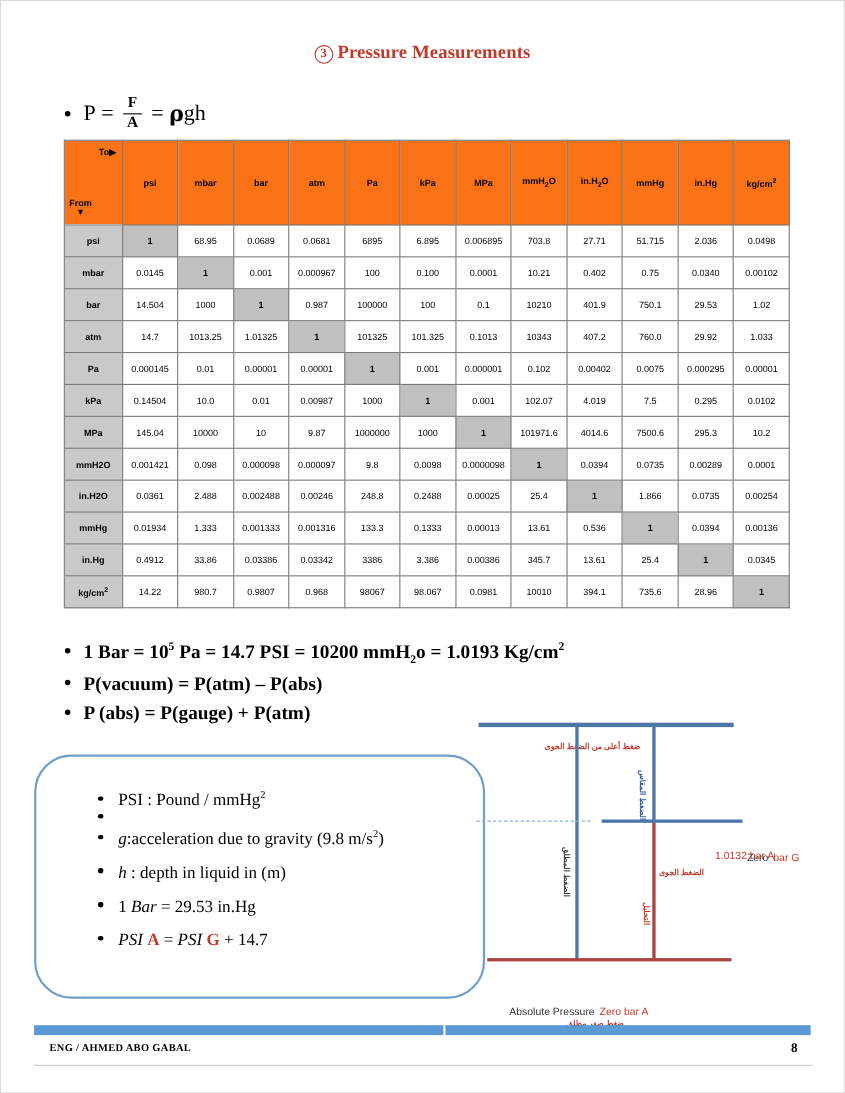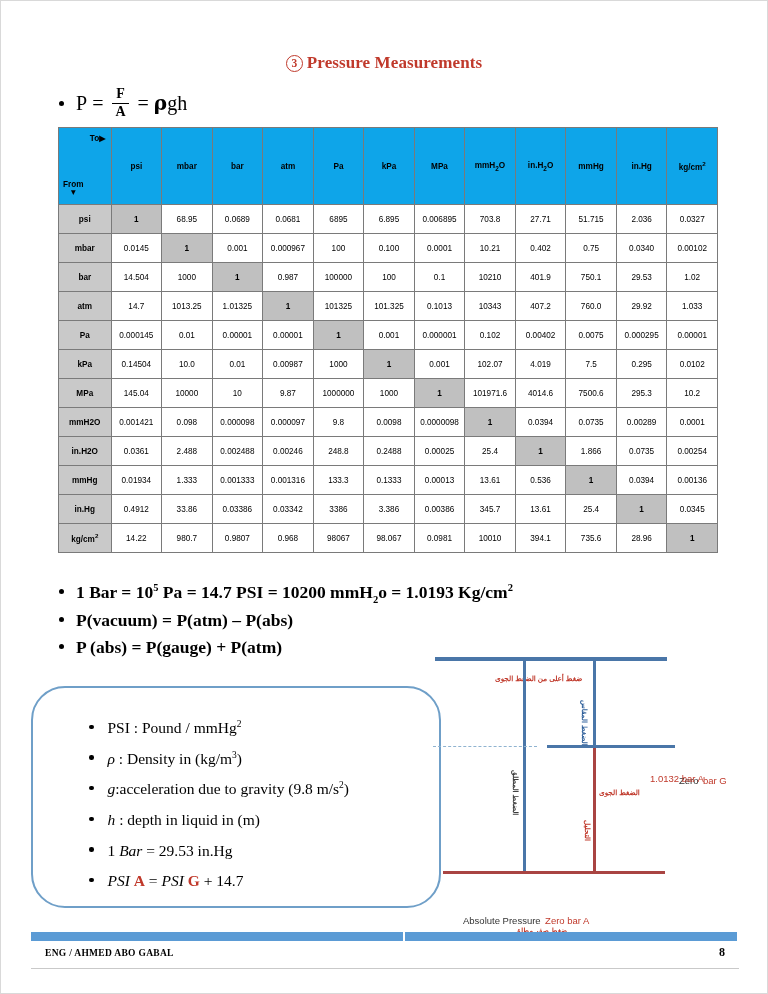--- a/index.html
+++ b/index.html
@@ -14,21 +14,21 @@
     position:relative;
     width:768px;height:994px;
     box-sizing:border-box;
     border:1px solid #d9d9d9;
     background:#fff;
   }
 
   
   .title{
     position:absolute;
-    left:0;right:0;top:52px;
+    left:0;right:0;top:37px;
     text-align:center;
     font-family:"Liberation Serif", serif;
     font-weight:bold;
     font-size:17px;
     color:#c0392b;
     letter-spacing:0.1px;
   }
   .circnum{
     display:inline-block;
     width:15px;height:15px;
@@ -76,21 +76,21 @@
   }
   table.conv td, table.conv th{
     border:1px solid #7a7a7a;
     text-align:center;
     vertical-align:middle;
     padding:0;
     height:28px;
     background:#ffffff;
     font-weight:normal;
   }
-  table.conv th{background:#0ea5e9;font-weight:bold;}
+  table.conv th{background:#f97316;font-weight:bold;}
   table.conv .rowhead{background:#c9c9c9;font-weight:bold;}
   table.conv td.diag{background:#c0c0c0;font-weight:bold;}
   table.conv tr.head th{height:76px;}
   th.corner{
     background:#c9c9c9;
     position:relative;
     font-weight:bold;
   }
   th.corner .to{
     position:absolute;top:5px;right:5px;font-size:8.2px;font-weight:bold;
@@ -264,21 +264,21 @@
           <td>68.95</td>
           <td>0.0689</td>
           <td>0.0681</td>
           <td>6895</td>
           <td>6.895</td>
           <td>0.006895</td>
           <td>703.8</td>
           <td>27.71</td>
           <td>51.715</td>
           <td>2.036</td>
-          <td>0.0327</td>
+          <td>0.0498</td>
         </tr>
         <tr>
           <td class="rowhead">mbar</td>
           <td>0.0145</td>
           <td class="diag">1</td>
           <td>0.001</td>
           <td>0.000967</td>
           <td>100</td>
           <td>0.100</td>
           <td>0.0001</td>
@@ -457,21 +457,20 @@
   </div>
 
   <div class="defbox"></div>
   <div class="deflist">
     <div class="li">
       <span class="bd"></span>
       <span><span>PSI : Pound / mmHg</span><sup>2</sup></span>
     </div>
     <div class="li">
       <span class="bd"></span>
-      <span><i>ρ</i><span> : Density in (kg/m</span><sup>3</sup><span>)</span></span>
     </div>
     <div class="li">
       <span class="bd"></span>
       <span><i>g</i><span>:acceleration due to gravity (9.8 m/s</span><sup>2</sup><span>)</span></span>
     </div>
     <div class="li">
       <span class="bd"></span>
       <span><i>h</i><span> : depth in liquid in (m)</span></span>
     </div>
     <div class="li">

